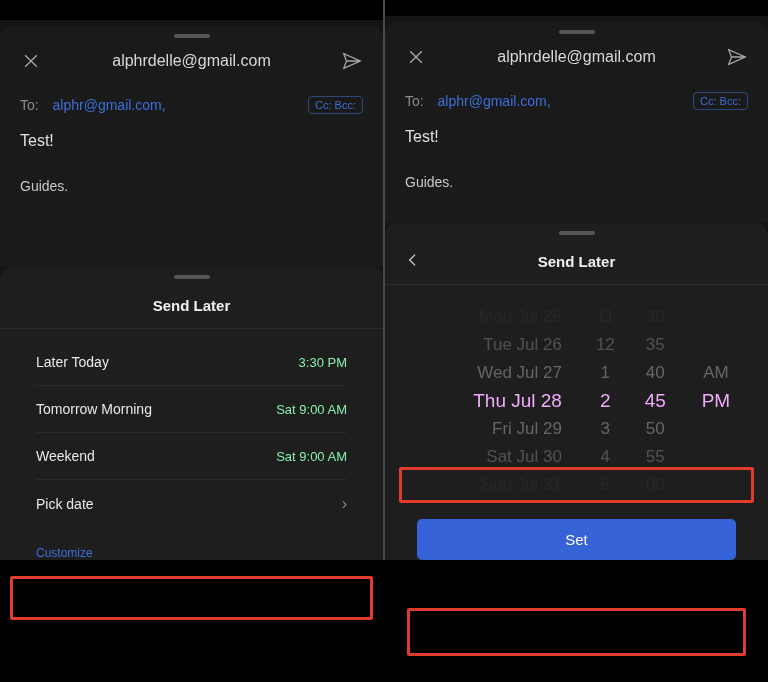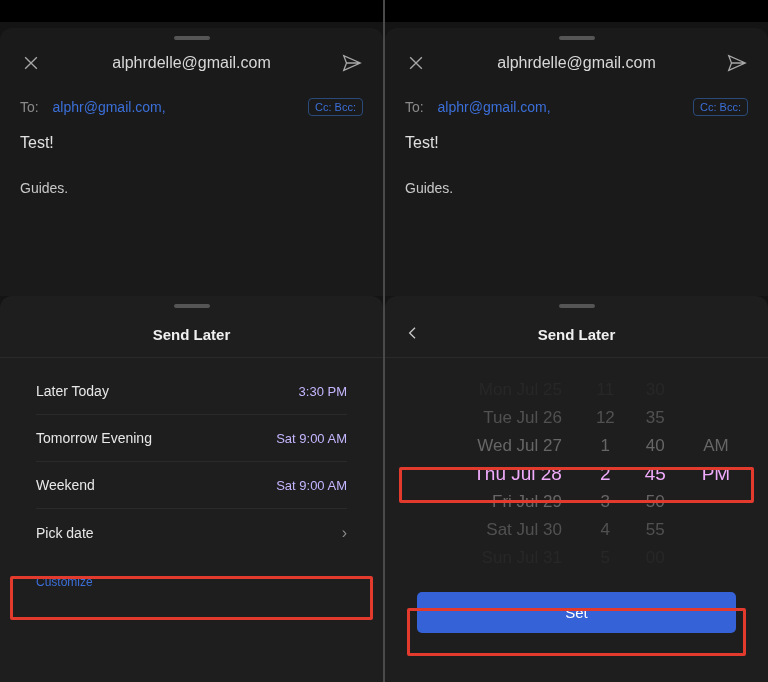--- a/index.html
+++ b/index.html
@@ -3,21 +3,21 @@
 <meta charset="utf-8">
 <style>
   * { box-sizing: border-box; margin: 0; padding: 0; }
   html, body {
     width: 768px; height: 682px;
     background: #000;
     font-family: -apple-system, "Helvetica Neue", Arial, sans-serif;
     color: #e8e8e8;
     overflow: hidden;
   }
-  .container { display: flex; width: 768px; height: 682px; border-radius: 6px; }
+  .container { display: flex; width: 768px; height: 560px; border-radius: 6px; }
   .divider-vert { width: 2px; height: 100%; background: #4a4a4a; }
   .pane {
     flex: 1;
     display: flex; flex-direction: column;
     background: #141414;
     position: relative;
   }
   .notch {
     position: absolute; top: 0; left: 50%; transform: translateX(-50%);
     width: 180px; height: 10px; background: #000;
@@ -82,21 +82,21 @@
   }
   .sheet-back svg { stroke: #c8c8c8; fill: none; }
   .options { padding: 10px 36px 0; }
   .opt {
     display: flex; justify-content: space-between; align-items: center;
     padding: 15px 0;
     border-bottom: 1px solid #2a2a2a;
     font-size: 14px;
   }
   .opt-label { color: #e8e8e8; }
-  .opt-val { color: #c4b5fd; font-size: 13px; }
+  .opt-val { color: #86efac; font-size: 13px; }
   .opt-pick {
     display: flex; justify-content: space-between; align-items: center;
     padding: 15px 0;
     font-size: 14px;
   }
   .chev { color: #888; font-size: 16px; }
   .customize { color: #3b6fd9; font-size: 12px; padding: 18px 0 0; }
   .hl-red {
     position: absolute;
     border: 3px solid #e23b2e;
@@ -191,21 +191,21 @@
       <div class="sheet-grab"></div>
       <div class="sheet-header">
         <div class="sheet-title">Send Later</div>
       </div>
       <div class="options" style="position:relative;">
         <div class="opt">
           <span class="opt-label">Later Today</span>
           <span class="opt-val">3:30 PM</span>
         </div>
         <div class="opt">
-          <span class="opt-label">Tomorrow Evening</span>
+          <span class="opt-label">Tomorrow Morning</span>
           <span class="opt-val">Sat 9:00 AM</span>
         </div>
         <div class="opt">
           <span class="opt-label">Weekend</span>
           <span class="opt-val">Sat 9:00 AM</span>
         </div>
         <div class="opt-pick">
           <span class="opt-label">Pick date</span>
           <span class="chev">›</span>
         </div>

